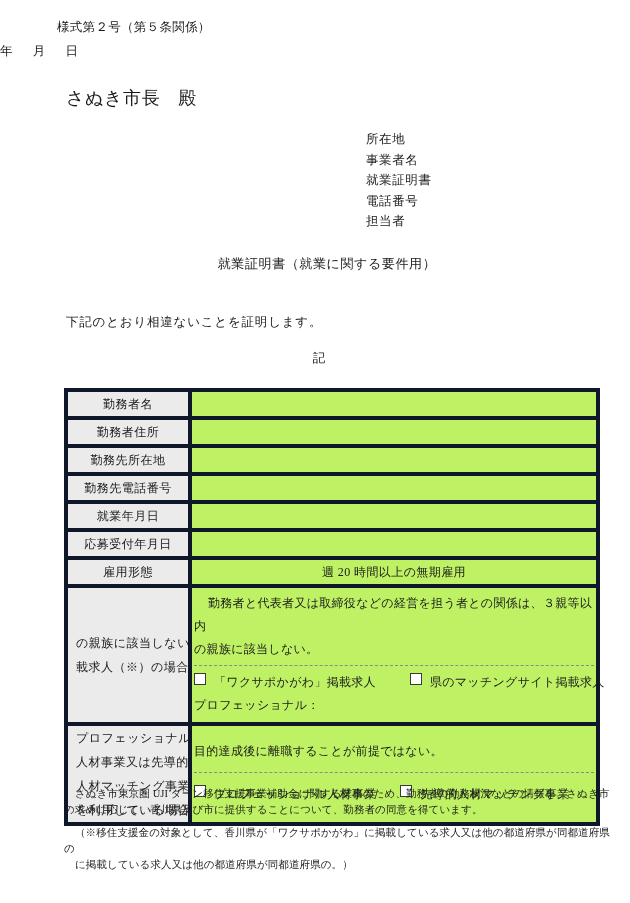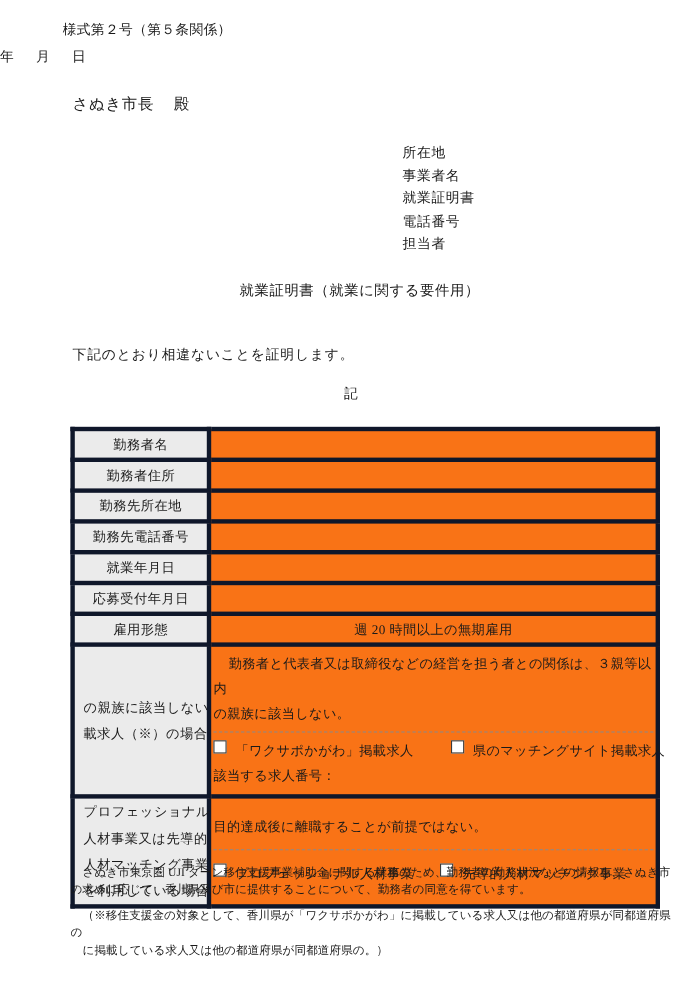--- a/index.html
+++ b/index.html
@@ -40,21 +40,21 @@
     font-size: 12.5px;
     letter-spacing: 0.3px;
   }
   .date-line span { display: inline-block; }
   .date-line .gap { width: 13px; }
 
   .addressee {
     position: absolute;
     left: 66px;
     top: 86px;
-    font-size: 14px;
+    font-size: 18px;
     letter-spacing: 0.6px;
     white-space: nowrap;
   }
   .addressee .sama { margin-left: 18px; }
 
   
   .issuer {
     position: absolute;
     left: 366px;
     top: 129px;
@@ -112,21 +112,21 @@
     margin-top: 44px;
   }
   td.label {
     width: 124px;
     background: #ebebeb;
     text-align: center;
     letter-spacing: 0.5px;
     padding: 0 4px;
   }
   td.value {
-    background: #f97316;
+    background: #bef264;
     padding: 0 6px;
   }
   .r-short { height: 28px; }
 
   td.label.multi {
     text-align: left;
     padding: 0 6px 0 8px;
     line-height: 24px;
   }
   td.label.multi .ln { display: block; white-space: nowrap; }
@@ -260,21 +260,21 @@
           <span class="ln">載求人（※）の場合</span>
         </td>
         <td class="value">
           <div class="vbox">
             <div class="indent">勤務者と代表者又は取締役などの経営を担う者との関係は、３親等以内</div>
             <div>の親族に該当しない。</div>
             <div class="dashed-top chkgrp">
               <span class="chk"></span><span>「ワクサポかがわ」掲載求人</span><span class="sp"></span><span class="chk"></span><span>県のマッチングサイト掲載求人</span>
             </div>
             <div>
-              <span>該当する求人番号：</span>
+              <span>プロフェッショナル：</span>
             </div>
           </div>
         </td>
       </tr>
 
       <tr>
         <td class="label multi">
           <span class="ln">プロフェッショナル</span>
           <span class="ln">人材事業又は先導的</span>
           <span class="ln">人材マッチング事業</span>

